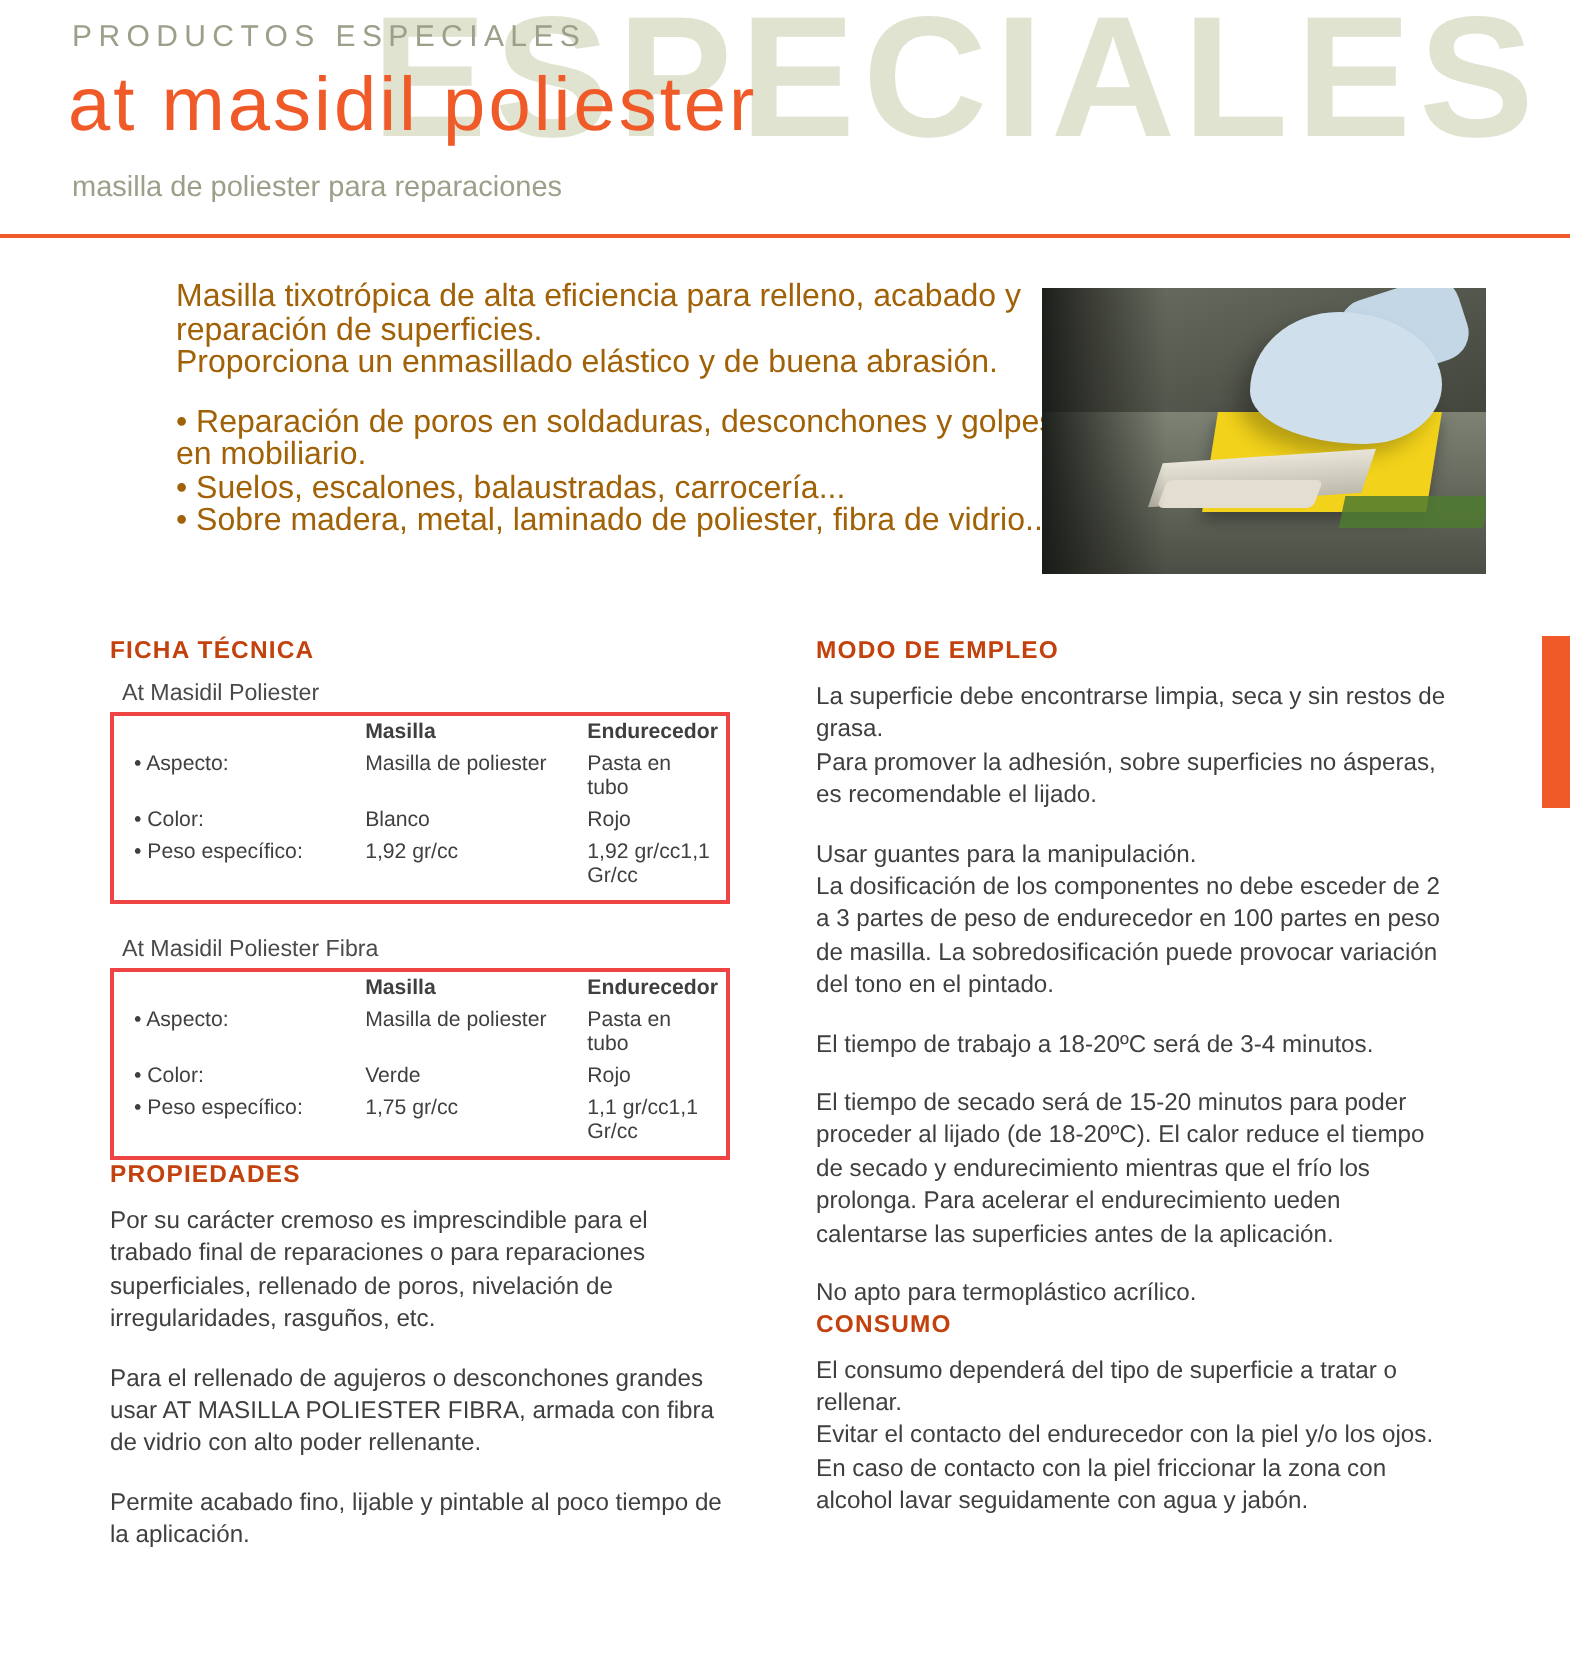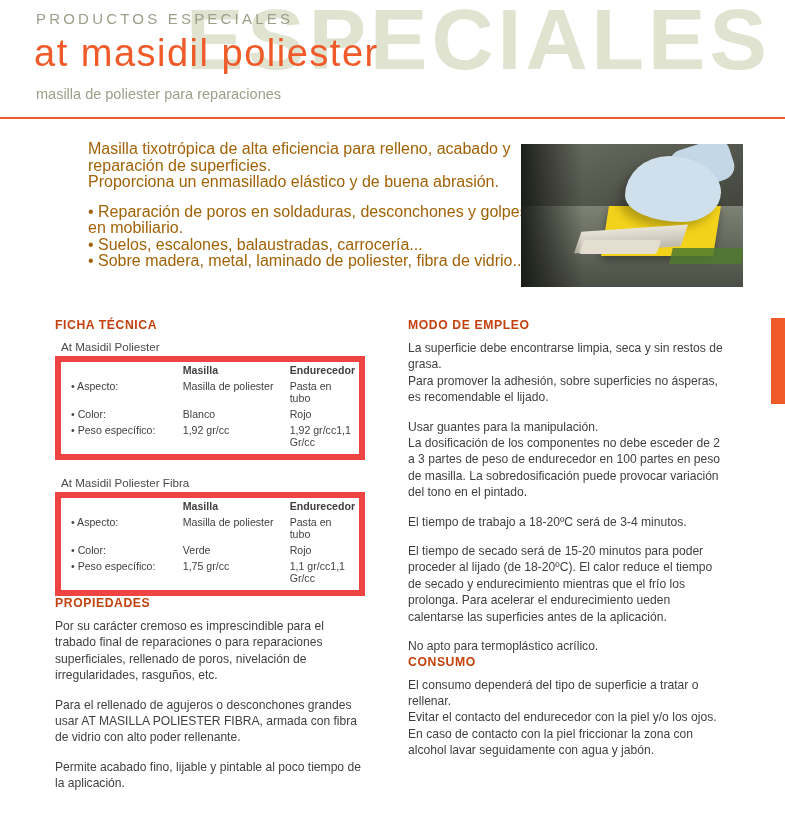--- a/index.html
+++ b/index.html
@@ -187,21 +187,21 @@
   }
   .sec-gap-top { margin-top: 26px; }
 
   .tbl-caption {
     font-size: 11.6px;
     color: #4a4a4a;
     margin: 2px 0 3px 6px;
   }
   table.spec {
     width: 100%;
-    border: 6px solid #ef4444;
+    border: 2px solid #ef4444;
     border-collapse: collapse;
     font-size: 10.6px;
     color: #3f3f3f;
   }
   table.spec td, table.spec th {
     padding: 2px 4px;
     text-align: left;
     font-weight: normal;
     vertical-align: top;
   }

